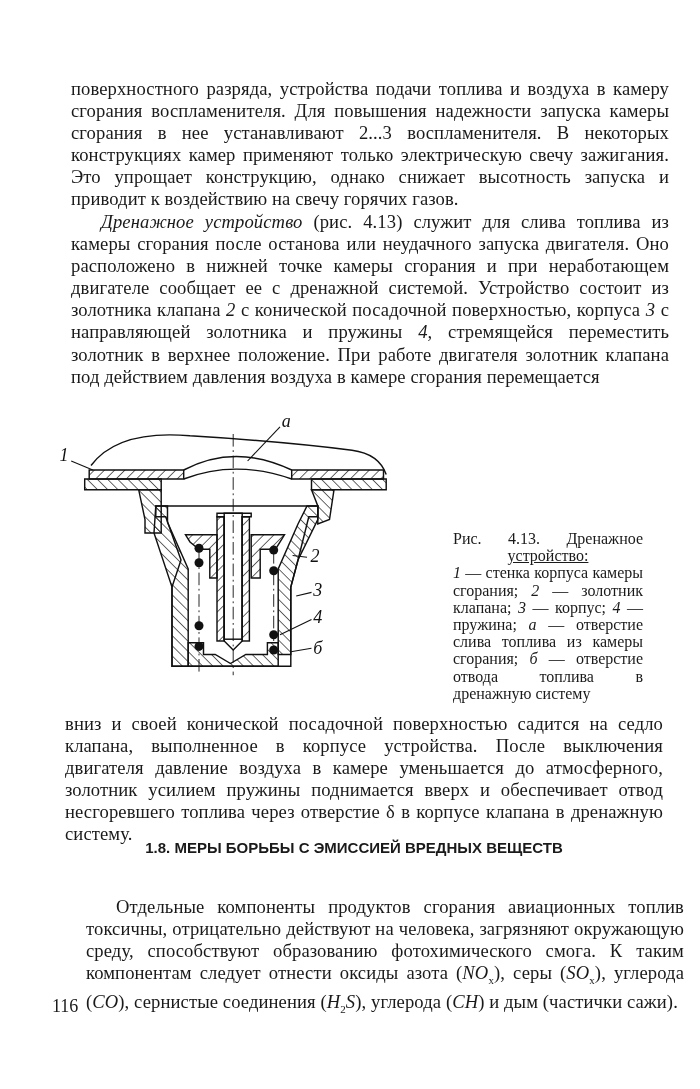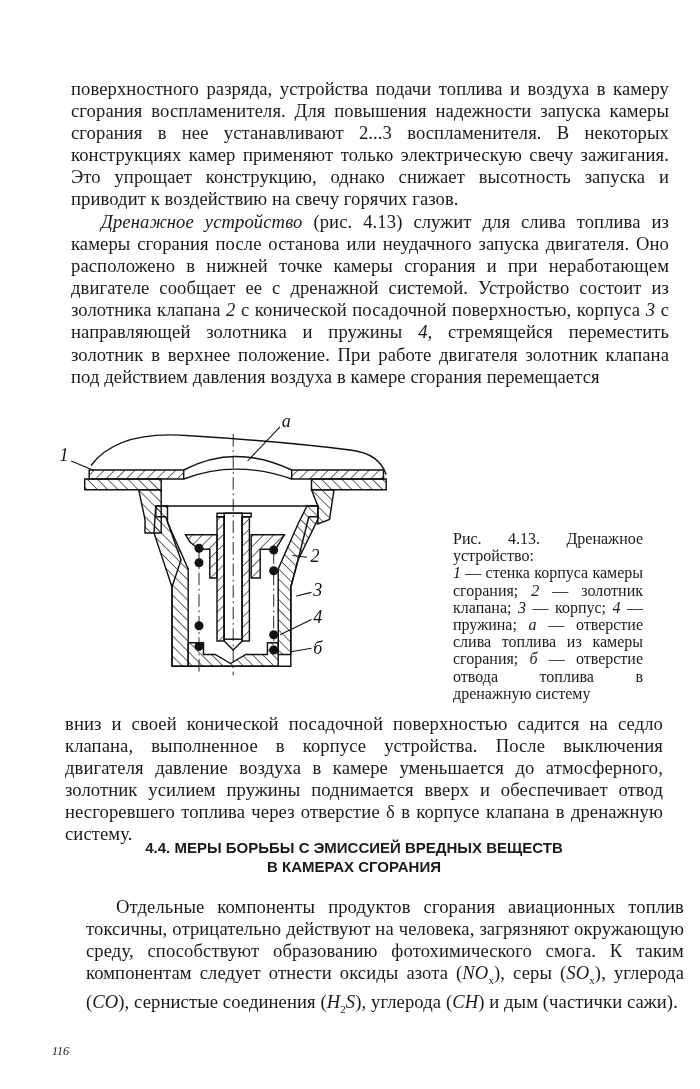--- a/index.html
+++ b/index.html
@@ -6,29 +6,29 @@
   body { width: 700px; height: 1089px; position: relative; overflow: hidden;
          font-family: "Liberation Serif", "DejaVu Serif", serif; color: #1a1a1a; }
   p.body { margin: 16px; font-size: 18.6px; line-height: 22.1px; text-align: justify;
            text-align-last: auto; letter-spacing: 0.1px; }
   p.indent { text-indent: 30px; }
   .it { font-style: italic; font-family: Liberation Serif, serif; }
   .fig { position: absolute; left: 55px; top: 392px; width: 360px; height: 300px; }
   .caption { position: absolute; left: 453px; top: 530px; width: 190px;
              font-size: 16px; line-height: 17.2px; text-align: justify; }
   .caption .head { text-align: justify; text-align-last: justify; }
-  .caption .head2 { text-align: left; }
+  .caption .head2 { text-align: center; text-decoration: underline; }
   .sect { position: absolute; left: 55px; top: 838px; width: 598px; text-align: center;
           font-family: "Liberation Sans", "DejaVu Sans", sans-serif; font-weight: bold;
           font-size: 15px; line-height: 19px; }
   .p-top { position: absolute; left: 55px; top: 62px; width: 598px; }
   .p-mid { position: absolute; left: 55px; top: 195px; width: 598px; }
   .p-after { position: absolute; left: 49px; top: 697px; width: 598px; }
   .p-end { position: absolute; left: 70px; top: 880px; width: 598px; }
-  .pagenum { position: absolute; left: 52px; top: 1044px; font-size: 12px; font-style: italic; }
+  .pagenum { position: absolute; left: 52px; top: 996px; font-size: 18px; }
   sub { font-size: 11px; }
 </style>
 </head>
 <body>
 
 <p class="body p-top">поверхностного разряда, устройства подачи топлива и воздуха в камеру сгорания воспламенителя. Для повышения надежности запуска камеры сгорания в нее устанавливают 2...3 воспламенителя. В некоторых конструкциях камер применяют только электрическую свечу зажигания. Это упрощает конструкцию, однако снижает высотность запуска и приводит к воздействию на свечу горячих газов.</p>
 
 <p class="body indent p-mid"><span class="it">Дренажное устройство</span><span> (рис. 4.13) служит для слива топлива из камеры сгорания после останова или неудачного запуска двигателя. Оно расположено в нижней точке камеры сгорания и при неработающем двигателе сообщает ее с дренажной системой. Устройство состоит из золотника клапана </span><span class="it">2</span><span> с конической посадочной поверхностью, корпуса </span><span class="it">3</span><span> с направляющей золотника и пружины </span><span class="it">4,</span><span> стремящейся переместить золотник в верхнее положение. При работе двигателя золотник клапана под действием давления воздуха в камере сгорания перемещается</span></p>
 
 <div class="fig">
@@ -108,19 +108,18 @@
 
 <div class="caption">
   <div class="head">Рис. 4.13. Дренажное</div>
   <div class="head2">устройство:</div>
   <div><span class="it">1</span><span> — стенка корпуса камеры сгорания; </span><span class="it">2</span><span> — золотник клапана; </span><span class="it">3</span><span> — корпус; </span><span class="it">4</span><span> — пружина; </span><span class="it">а</span><span> — отверстие слива топлива из камеры сгорания; </span><span class="it">б</span><span> — отверстие отвода топлива в дренажную систему</span></div>
 </div>
 
 <p class="body p-after">вниз и своей конической посадочной поверхностью садится на седло клапана, выполненное в корпусе устройства. После выключения двигателя давление воздуха в камере уменьшается до атмосферного, золотник усилием пружины поднимается вверх и обеспечивает отвод несгоревшего топлива через отверстие δ в корпусе клапана в дренажную систему.</p>
 
 <div class="sect">
-  <div>4.4. МЕРЫ БОРЬБЫ С ЭМИССИЕЙ ВРЕДНЫХ ВЕЩЕСТВ</div>
-  <div>В КАМЕРАХ СГОРАНИЯ</div>
+  <div>1.8. МЕРЫ БОРЬБЫ С ЭМИССИЕЙ ВРЕДНЫХ ВЕЩЕСТВ</div>
 </div>
 
 <p class="body indent p-end"><span>Отдельные компоненты продуктов сгорания авиационных топлив токсичны, отрицательно действуют на человека, загрязняют окружающую среду, способствуют образованию фотохимического смога. К таким компонентам следует отнести оксиды азота (</span><span class="it">NO</span><sub>x</sub><span>), серы (</span><span class="it">SO</span><sub>x</sub><span>), углерода (</span><span class="it">CO</span><span>), сернистые соединения (</span><span class="it">H</span><sub>2</sub><span class="it">S</span><span>), углерода (</span><span class="it">CH</span><span>) и дым (частички сажи).</span></p>
 
 <div class="pagenum">116</div>
 
 </body></html>

